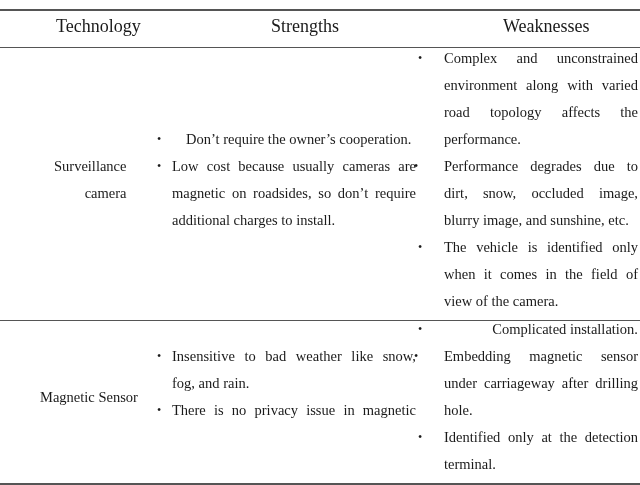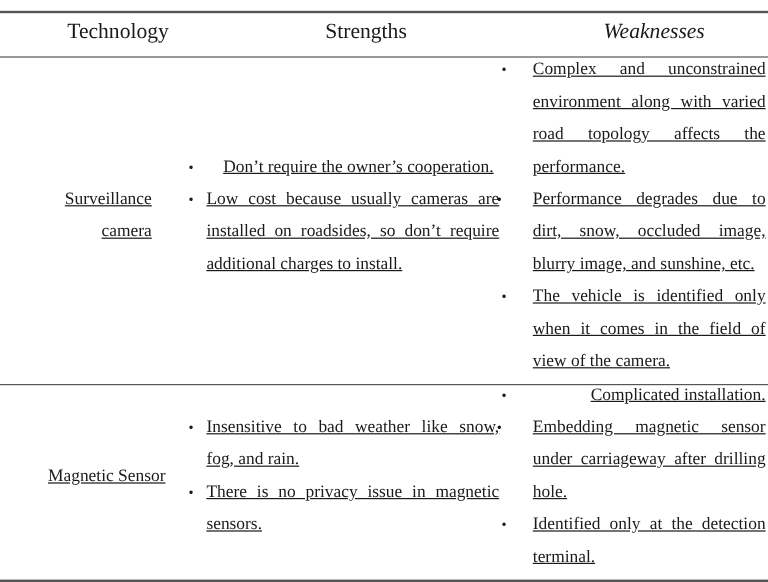--- a/index.html
+++ b/index.html
@@ -1,53 +1,53 @@
 <!DOCTYPE html>
 <html><head>
 <meta charset="utf-8">
 <style>
   html, body { margin:0; padding:0; background:#ffffff; }
   body { width:640px; height:485px; position:relative; overflow:hidden;
          font-family:"Liberation Serif","DejaVu Serif",serif; color:#1a1a1a; font-size:14.5px; }
   .rule { position:absolute; left:0; width:640px; background:#555; }
   .abs { position:absolute; white-space:nowrap; }
   .hdr { top:16px; font-size:18px; }
-  .cell-text { position:absolute; line-height:27px;text-decoration:underline; }
+  .cell-text { position:absolute; line-height:27px; }
   .bul { position:absolute; font-size:12px; line-height:27px; }
   .just-line { text-align:justify; text-align-last:justify; display:block; }
 </style>
 </head>
 <body>
 
 <div>
 
   <div class="rule" style="top:9px;height:2px;"></div>
   <div class="rule" style="top:47px;height:1px;"></div>
   <div class="rule" style="top:320px;height:1px;"></div>
   <div class="rule" style="top:483px;height:2px;"></div>
 
   <div class="abs hdr" style="left:56px;">Technology</div>
   <div class="abs hdr" style="left:271px;">Strengths</div>
-  <div class="abs hdr" style="left:503px;font-style:italic;">Weaknesses</div>
+  <div class="abs hdr" style="left:503px;">Weaknesses</div>
 
   <div>
     <div class="cell-text" style="left:54px;top:153px;text-align:right;">
       <div>Surveillance</div>
       <div>camera</div>
     </div>
 
     <div>
       <span class="abs bul" style="left:157px;top:126px;">•</span>
       <div class="cell-text" style="left:186px;top:126px;width:240px;">
         <div>Don’t require the owner’s cooperation.</div>
       </div>
       <span class="abs bul" style="left:157px;top:153px;">•</span>
       <div class="cell-text" style="left:172px;top:153px;width:244px;">
         <div class="just-line">Low cost because usually cameras are</div>
-        <div class="just-line">installed on roadsides, so don’t require</div>
+        <div class="just-line">magnetic on roadsides, so don’t require</div>
         <div>additional charges to install.</div>
       </div>
     </div>
 
     <div>
       <span class="abs bul" style="left:418px;top:45px;">•</span>
       <div class="cell-text" style="left:444px;top:45px;width:194px;">
         <div class="just-line">Complex and unconstrained</div>
         <div class="just-line">environment along with varied</div>
         <div class="just-line">road topology affects the</div>
@@ -75,21 +75,20 @@
 
     <div>
       <span class="abs bul" style="left:157px;top:343px;">•</span>
       <div class="cell-text" style="left:172px;top:343px;width:244px;">
         <div class="just-line">Insensitive to bad weather like snow,</div>
         <div>fog, and rain.</div>
       </div>
       <span class="abs bul" style="left:157px;top:397px;">•</span>
       <div class="cell-text" style="left:172px;top:397px;width:244px;">
         <div class="just-line">There is no privacy issue in magnetic</div>
-        <div>sensors.</div>
       </div>
     </div>
 
     <div>
       <span class="abs bul" style="left:418px;top:316px;">•</span>
       <div class="cell-text" style="left:444px;top:316px;width:194px;text-align:right;">
         <div>Complicated installation.</div>
       </div>
       <span class="abs bul" style="left:414px;top:343px;">•</span>
       <div class="cell-text" style="left:444px;top:343px;width:194px;">

